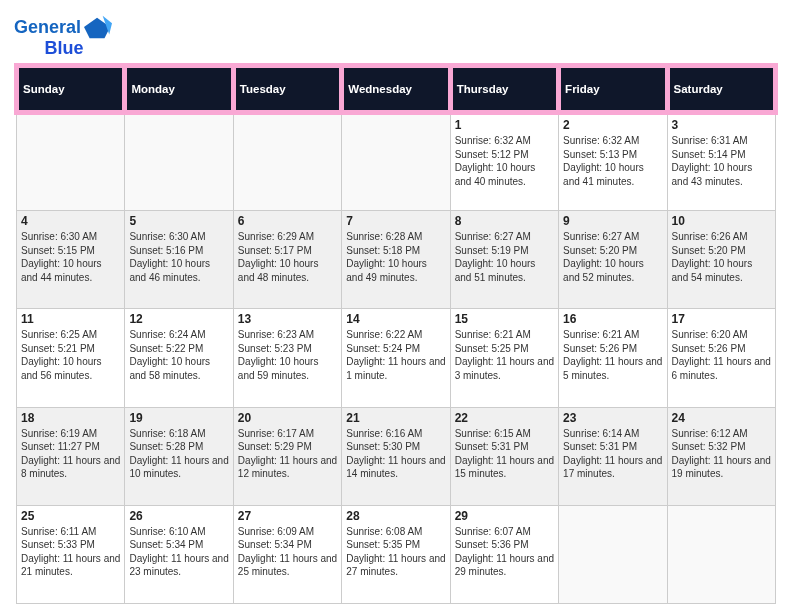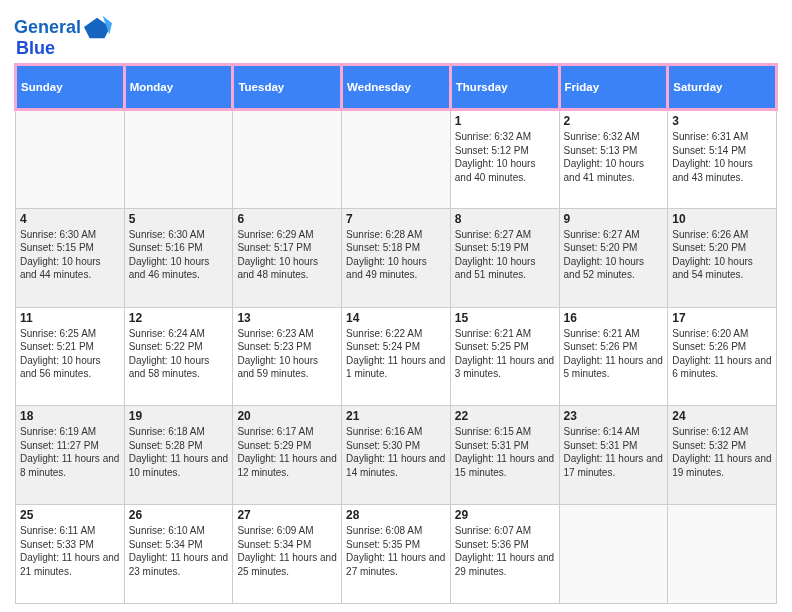--- a/index.html
+++ b/index.html
@@ -20,20 +20,21 @@
     .header-top {
       display: flex;
       justify-content: space-between;
       align-items: flex-start;
       margin-bottom: 4px;
     }
     .logo {
       display: flex;
       align-items: center;
       margin-top: 4px;
+      text-align: center;
     }
     .logo-text {
       font-size: 18px;
       font-weight: bold;
       line-height: 1.1;
       color: #222;
     }
     .logo-text span {
       color: #1565c0;
     }
@@ -57,27 +58,27 @@
       margin-top: 1px;
     }
     .calendar {
       flex: 1;
       border: 1px solid #ccc;
       border-collapse: collapse;
       width: 100%;
       table-layout: fixed;
     }
     .calendar th {
-      background-color: #3b82f6;
+      background-color: #0f172a;
       color: #fff;
       font-size: 11.5px;
       font-weight: bold;
       padding: 15px 4px;
       text-align: left;
-      border: 3px solid #f9a8d4;
+      border: 5px solid #f9a8d4;
     }
     .calendar td {
       border: 1px solid #ccc;
       vertical-align: top;
       padding: 3px 4px;
       font-size: 9px;
       color: #222;
       background: #fff;
       height: 88px;
     }

